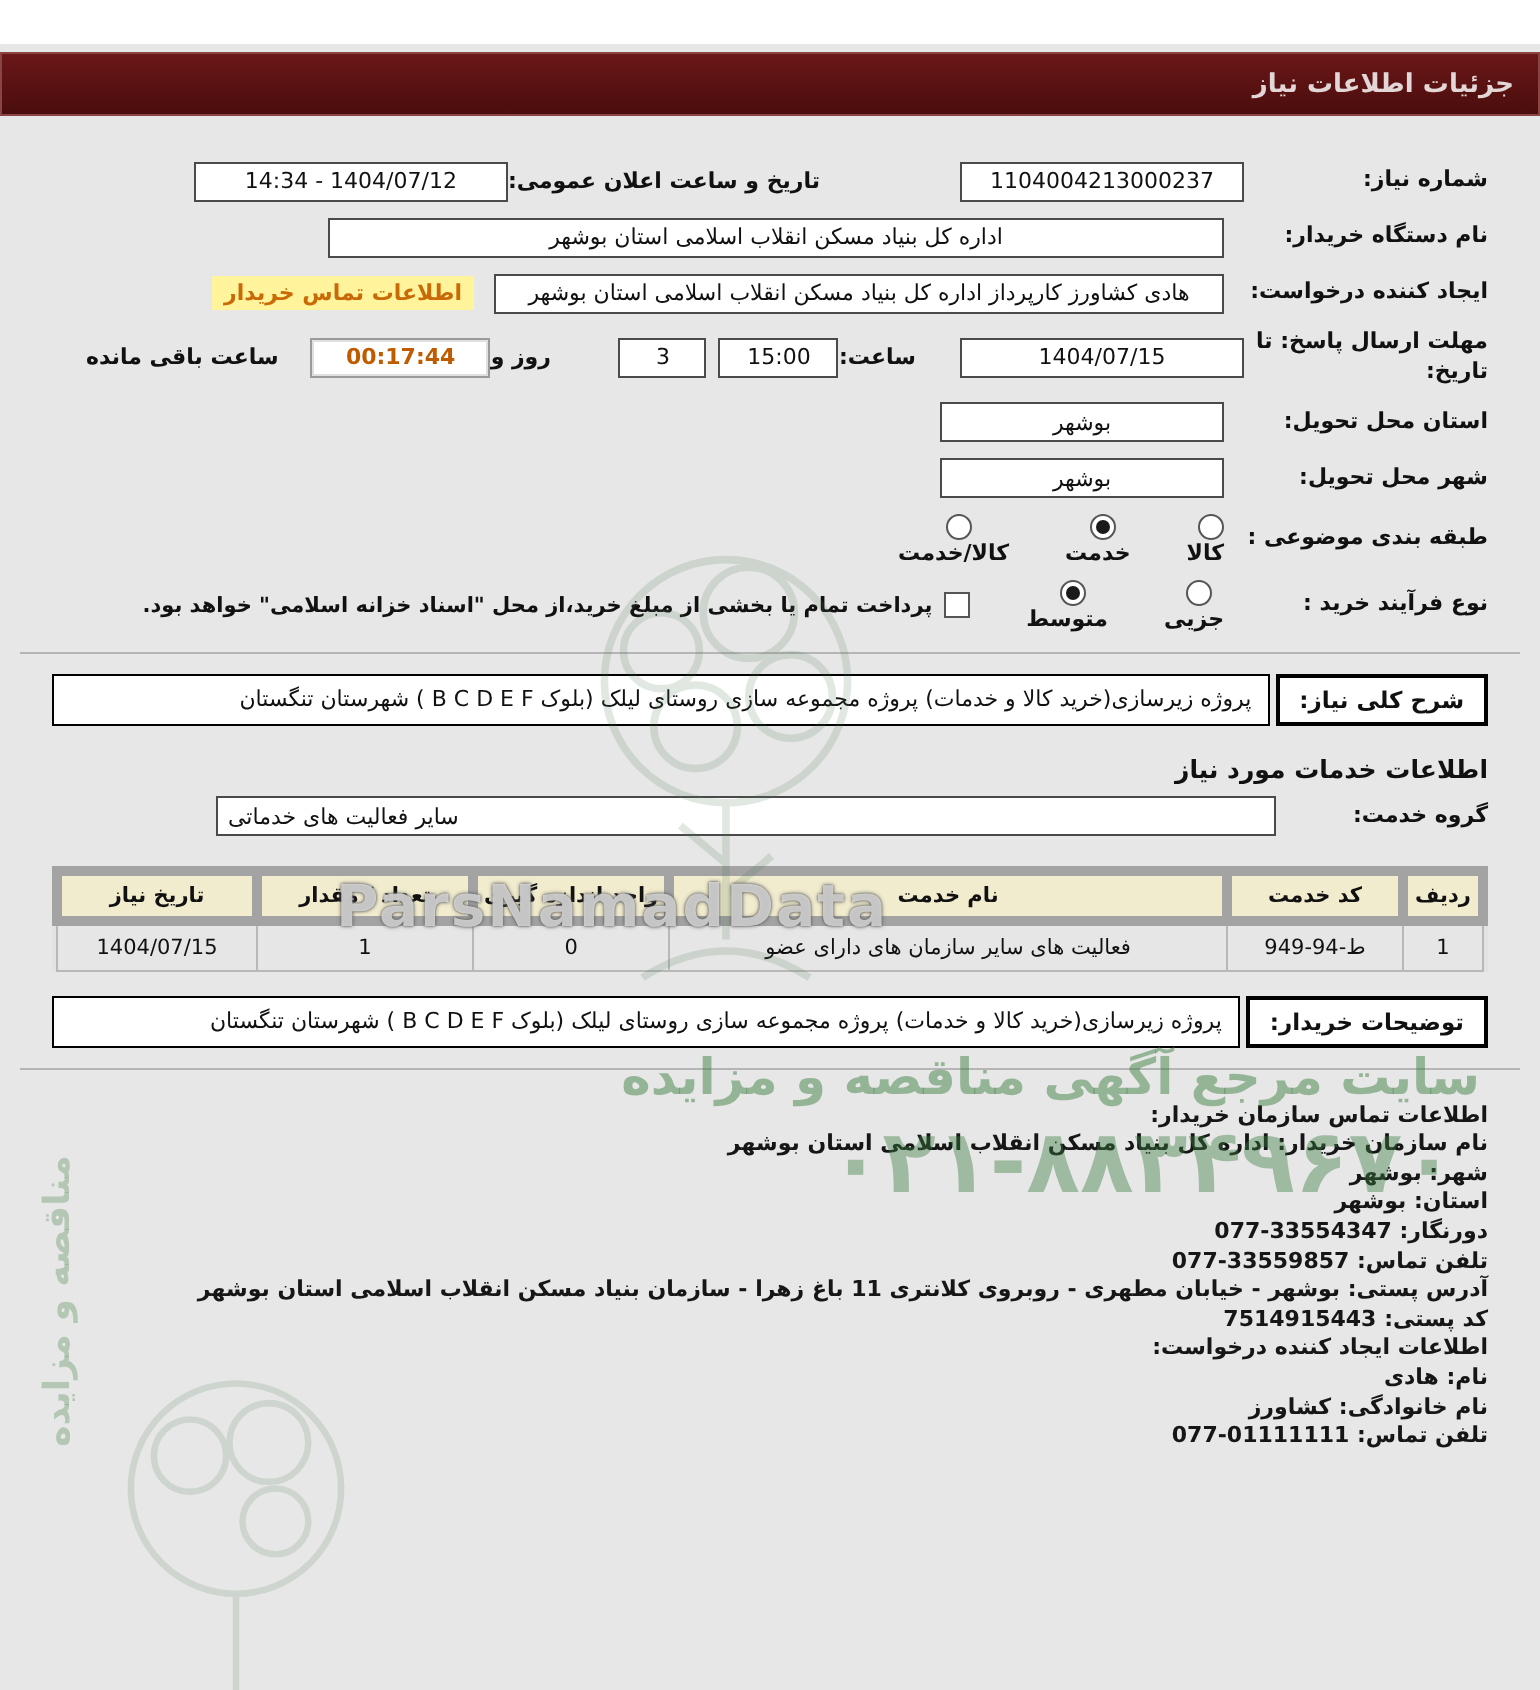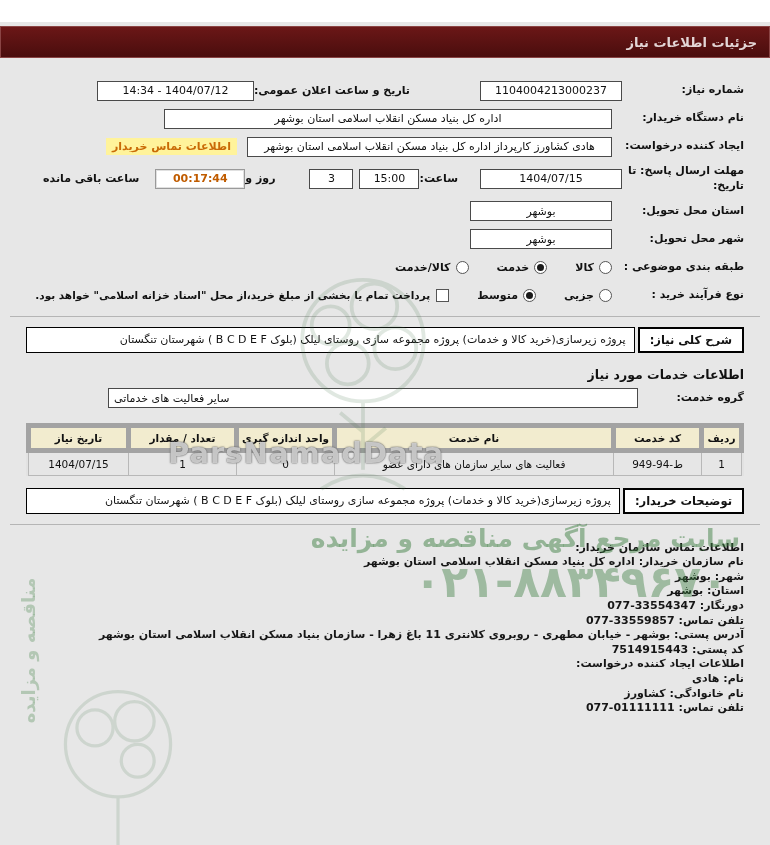--- a/index.html
+++ b/index.html
@@ -31,21 +31,21 @@
   .ltr { direction:ltr; }
   .w142{width:142px;} .w157{width:157px;} .w448{width:448px;} .w365{width:365px;}
   .w60{width:60px;} .w44{width:44px;} .w66{width:90px;} .w530{width:530px;}
   .ms60{margin-inline-start:60px !important;} .ms28{margin-inline-start:28px !important;}
   .ms12{margin-inline-start:12px !important;text-align:right;} .ms6{margin-inline-start:6px !important;}
   .contact-link {
     background:#fff39b; color:#c96a06; font-size:11px; font-weight:bold;
     padding:2px 6px; cursor:pointer; white-space:nowrap;
   }
   .countdown { color:#c05c00; font-weight:bold; border:1px solid #9a9a9a; box-shadow:inset 0 0 0 1px #e0e0e0; }
-  .opt { display:flex; align-items:center; flex-shrink:0; }
+  .opt { display:flex; align-items:center; flex-shrink:0;flex-direction:column; }
   .opt .radio { margin-inline-end:5px; }
   .radio {
     width:13px; height:13px; border:1px solid #555; border-radius:50%;
     background:#fff; display:inline-block; position:relative; flex-shrink:0; cursor:pointer;
   }
   .radio.on::after { content:''; position:absolute; inset:2px; background:#1a1a1a; border-radius:50%; }
   .checkbox {
     width:13px; height:13px; border:1px solid #555; background:#fff;
     display:inline-block; flex-shrink:0; cursor:pointer;
   }

